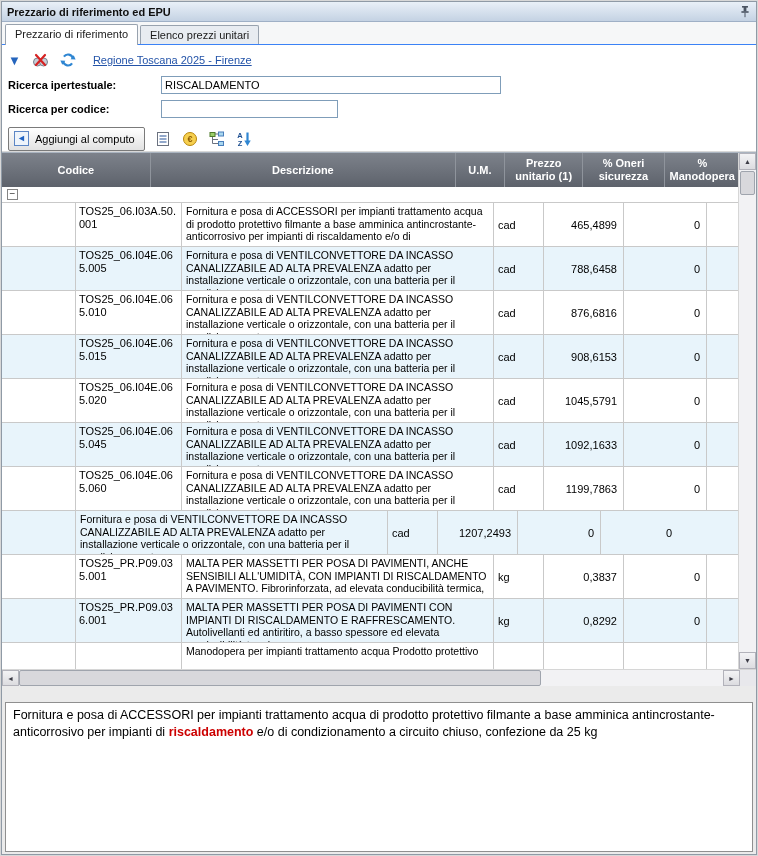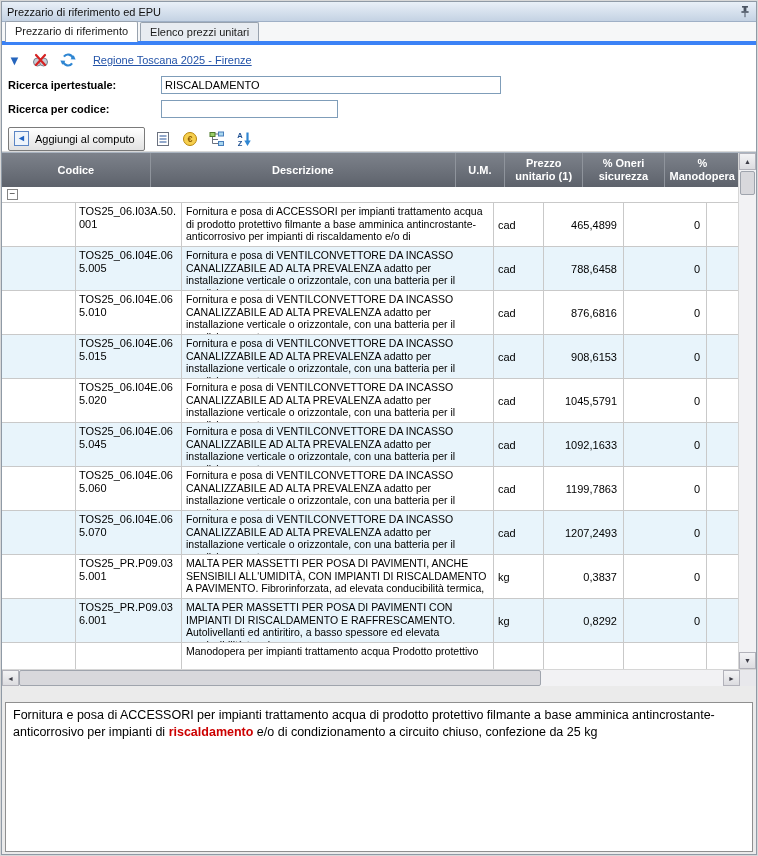--- a/index.html
+++ b/index.html
@@ -15,27 +15,27 @@
     display: flex; flex-direction: column;
     overflow: hidden;
   }
   
   .titlebar {
     height: 20px; flex: 0 0 20px;
     background: linear-gradient(#e9f0f8, #c4d2e3);
     border-bottom: 1px solid #9fb0c6;
     display: flex; align-items: center; padding: 0 5px;
   }
-  .titlebar .title { font-size: 11px; font-weight: normal; color: #101010; flex: 1; }
+  .titlebar .title { font-size: 11px; font-weight: bold; color: #101010; flex: 1; }
   
   .tabstrip {
     height: 23px; flex: 0 0 23px;
     background: #f6f7f8;
     display: flex; align-items: flex-end; padding-left: 3px;
-    border-bottom: 4px solid #3b82f6;
+    border-bottom: 1px solid #3b82f6;
   }
   .tab {
     font-size: 11px; color: #1a1a1a;
     padding: 3px 9px 3px;
     border: 1px solid #98a2ae; border-bottom: none;
     border-radius: 2px 2px 0 0;
     background: #e8ecf1; margin-right: 2px;
     cursor: default; white-space: nowrap;
   }
   .tab.active { background: #ffffff; padding-bottom: 5px; margin-bottom: -1px; font-weight: normal; }
@@ -265,21 +265,20 @@
     <div class="cell c-gutter"></div>
     <div class="cell c-code">TOS25_06.I04E.065.060</div>
     <div class="cell c-desc">Fornitura e posa di VENTILCONVETTORE DA INCASSO CANALIZZABILE AD ALTA PREVALENZA adatto per installazione verticale o orizzontale, con una batteria per il condizionamento</div>
     <div class="cell c-um">cad</div>
     <div class="cell c-price">1199,7863</div>
     <div class="cell c-oneri">0</div>
     <div class="cell c-mano">0</div>
   </div>
           <div class="row alt">
     <div class="cell c-gutter"></div>
-    <div class="cell c-code">TOS25_06.I04E.065.070</div>
     <div class="cell c-desc">Fornitura e posa di VENTILCONVETTORE DA INCASSO CANALIZZABILE AD ALTA PREVALENZA adatto per installazione verticale o orizzontale, con una batteria per il condizionamento</div>
     <div class="cell c-um">cad</div>
     <div class="cell c-price">1207,2493</div>
     <div class="cell c-oneri">0</div>
     <div class="cell c-mano">0</div>
   </div>
           <div class="row">
     <div class="cell c-gutter"></div>
     <div class="cell c-code">TOS25_PR.P09.035.001</div>
     <div class="cell c-desc">MALTA PER MASSETTI PER POSA DI PAVIMENTI, ANCHE SENSIBILI ALL'UMIDITÀ, CON IMPIANTI DI RISCALDAMENTO A PAVIMENTO. Fibrorinforzata, ad elevata conducibilità termica,</div>

